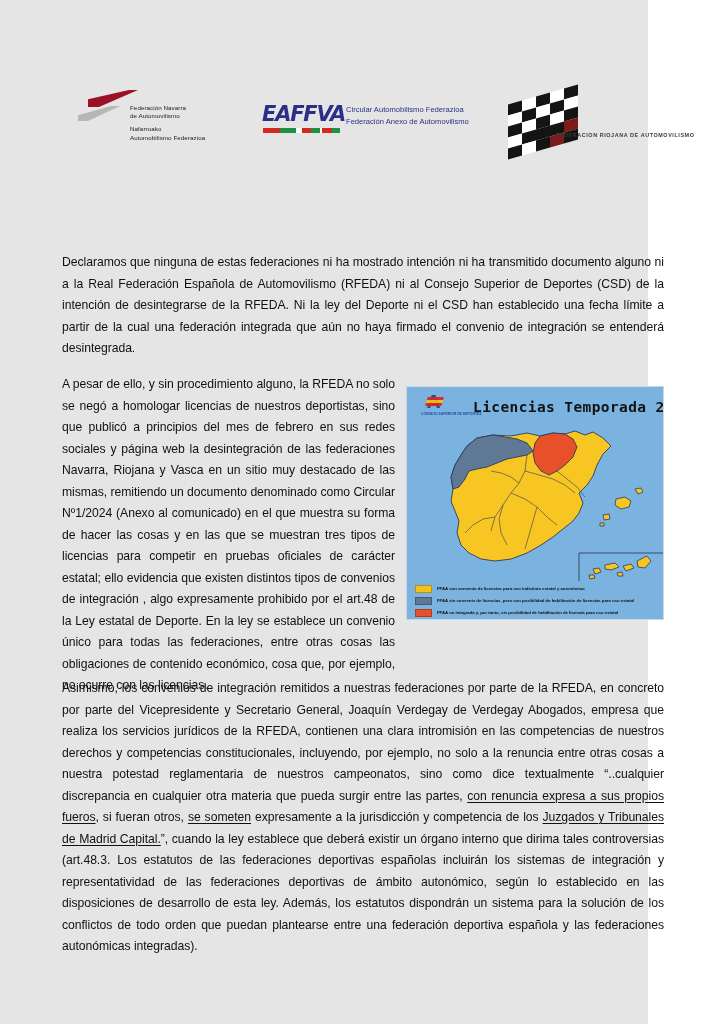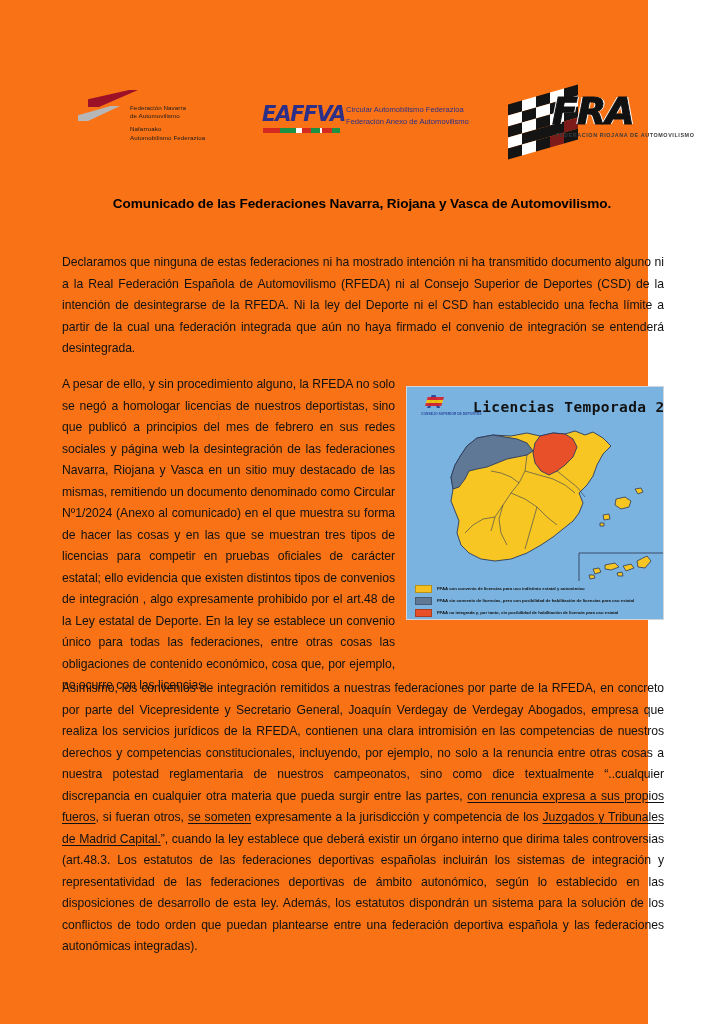--- a/index.html
+++ b/index.html
@@ -11,21 +11,21 @@
     height: 1024px;
     background: #ffffff;
     font-family: "Liberation Sans", sans-serif;
     color: #000000;
     overflow: hidden;
   }
   .page {
     position: relative;
     width: 648px;
     height: 1024px;
-    background: #f97316;
+    background: #e5e5e5;
     box-sizing: border-box;
   }
 
   
   .logo-band {
     position: absolute;
     left: 0;
     top: 88px;
     width: 724px;
     height: 78px;
@@ -356,26 +356,24 @@
           <span class="cell" style="left: 14px; top: 33px; background: rgb(20, 20, 20);"></span>
           <span class="cell" style="left: 28px; top: 33px; background: rgb(20, 20, 20);"></span>
           <span class="cell" style="left: 42px; top: 33px; background: rgb(20, 20, 20);"></span>
           <span class="cell" style="left: 56px; top: 33px; background: rgb(125, 27, 27);"></span>
           <span class="cell" style="left: 0px; top: 44px; background: rgb(20, 20, 20);"></span>
           <span class="cell" style="left: 14px; top: 44px; background: rgb(255, 255, 255);"></span>
           <span class="cell" style="left: 28px; top: 44px; background: rgb(20, 20, 20);"></span>
           <span class="cell" style="left: 42px; top: 44px; background: rgb(125, 27, 27);"></span>
           <span class="cell" style="left: 56px; top: 44px; background: rgb(20, 20, 20);"></span>
         </div>
-      <div class="fra-word">FRA</div>
       <div class="fra-sub">FEDERACION RIOJANA DE AUTOMOVILISMO</div>
     </div>
   </div>
 
-  <div class="doc-title">Comunicado de las Federaciones Navarra, Riojana y Vasca de Automovilismo.</div>
 
   <div class="para p1">Declaramos que ninguna de estas federaciones ni ha mostrado intención ni ha transmitido documento alguno ni a la Real Federación Española de Automovilismo (RFEDA) ni al Consejo Superior de Deportes (CSD) de la intención de desintegrarse de la RFEDA. Ni la ley del Deporte ni el CSD han establecido una fecha límite a partir de la cual una federación integrada que aún no haya firmado el convenio de integración se entenderá desintegrada.</div>
 
   <div class="para p2">A pesar de ello, y sin procedimiento alguno, la RFEDA no solo se negó a homologar licencias de nuestros deportistas, sino que publicó a principios del mes de febrero en sus redes sociales y página web la desintegración de las federaciones Navarra, Riojana y Vasca en un sitio muy destacado de las mismas, remitiendo un documento denominado como Circular Nº1/2024 (Anexo al comunicado) en el que muestra su forma de hacer las cosas y en las que se muestran tres tipos de licencias para competir en pruebas oficiales de carácter estatal; ello evidencia que existen distintos tipos de convenios de integración , algo expresamente prohibido por el art.48 de la Ley estatal de Deporte. En la ley se establece un convenio único para todas las federaciones, entre otras cosas las obligaciones de contenido económico, cosa que, por ejemplo, no ocurre con las licencias.</div>
 
   <div class="map-fig">
 
     <div class="map-csd">
       <div class="csd-glyph">A</div>
       <div class="csd-strip"></div>

